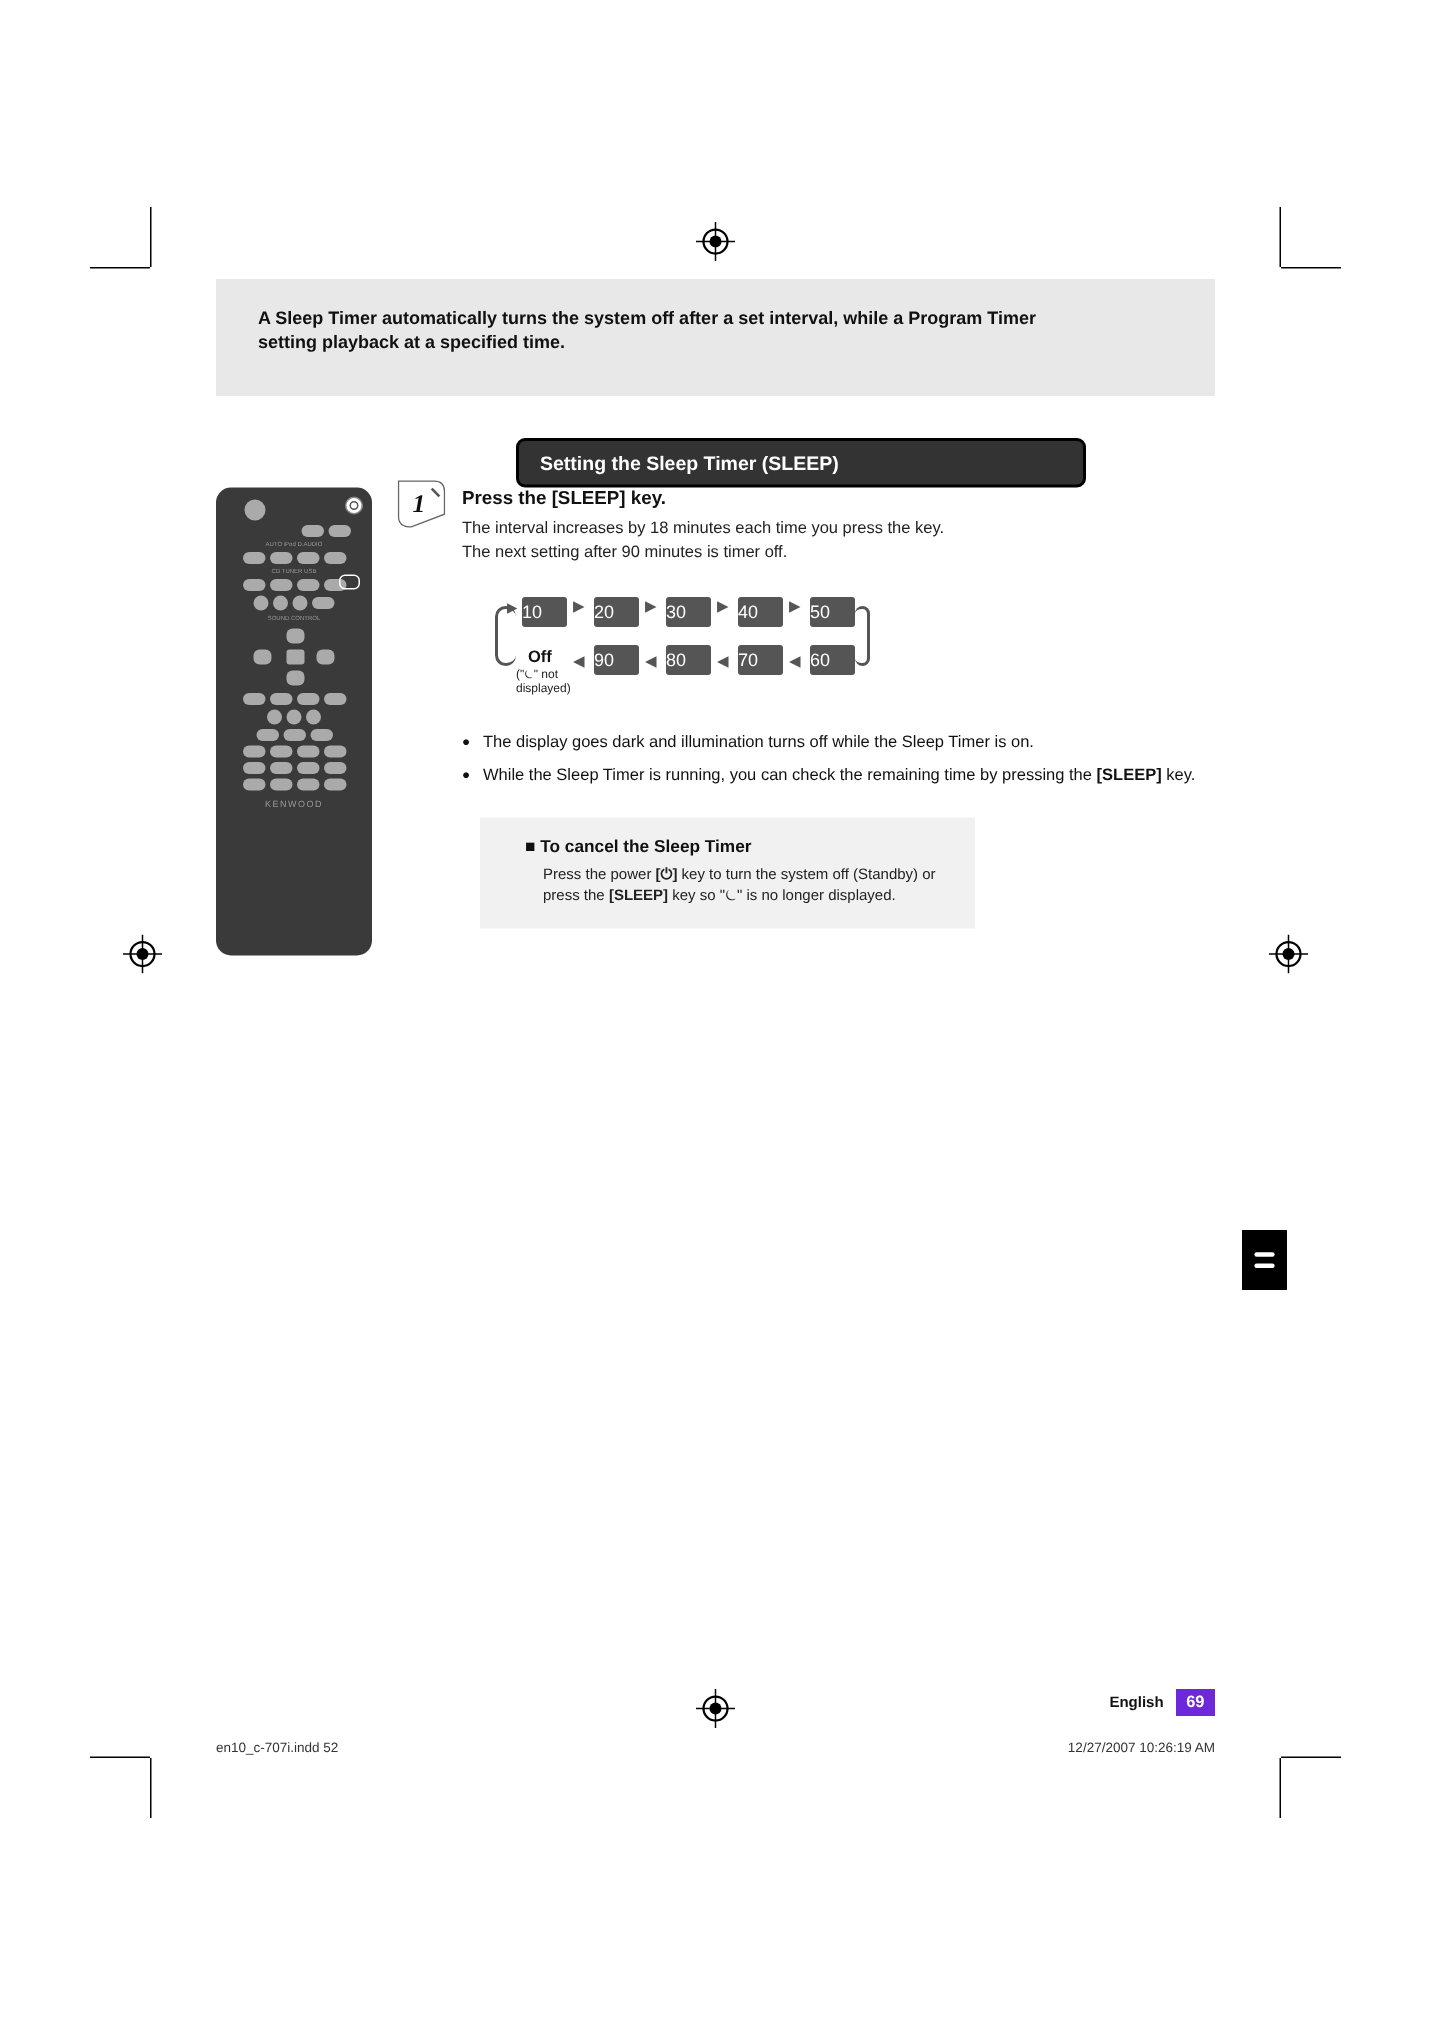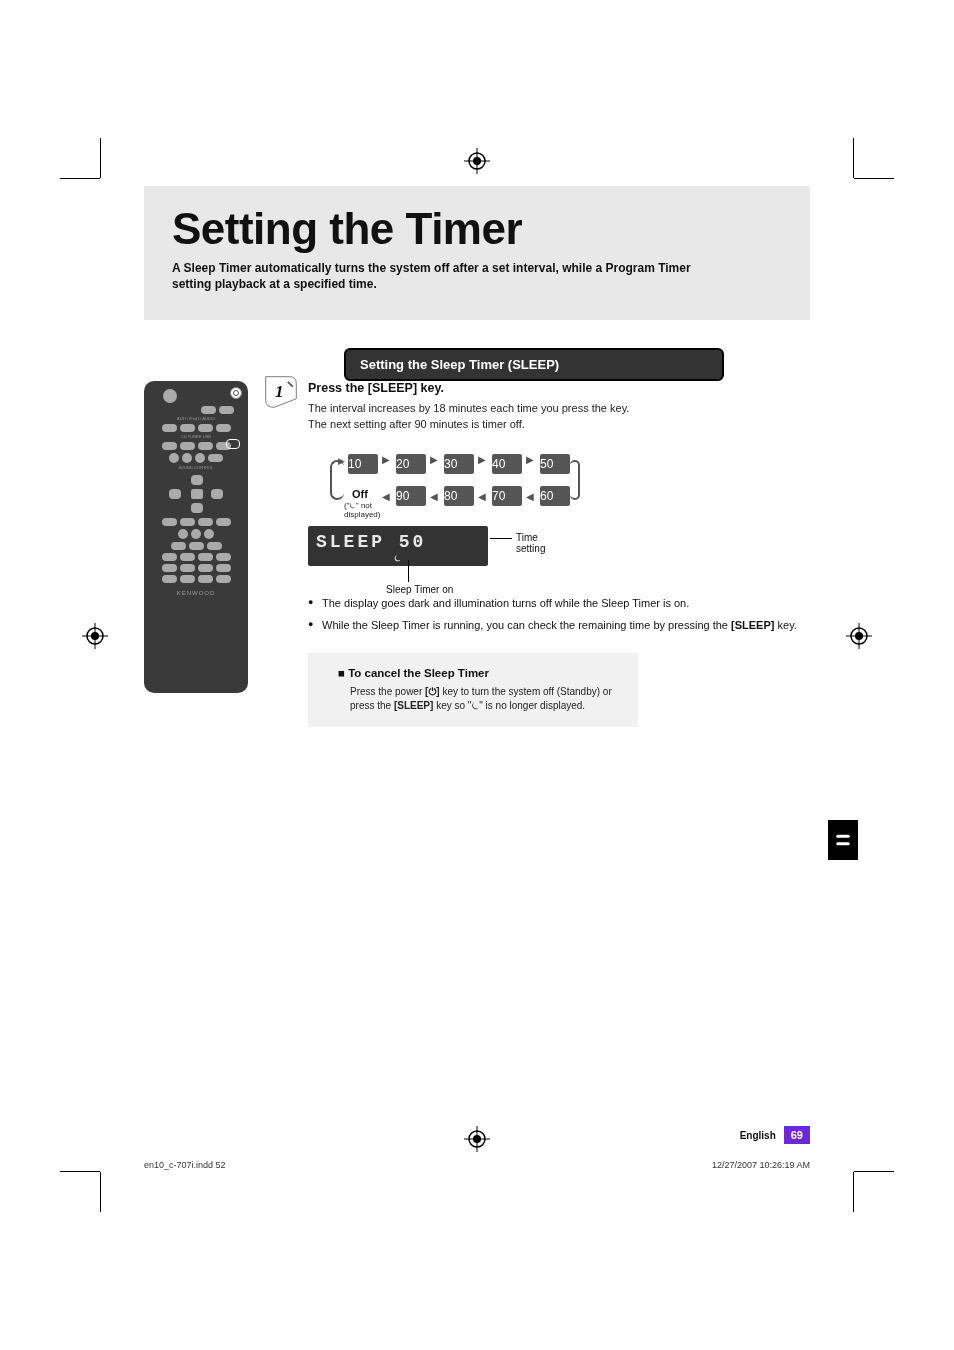--- a/index.html
+++ b/index.html
@@ -213,21 +213,21 @@
   }
 
   .bullets { margin-top: 30px; padding-left: 0; }
   .bullets li { font-size: 11px; line-height: 1.4; list-style: none; position: relative; padding-left: 14px; margin-bottom: 6px; }
   .bullets li::before { content: "●"; position: absolute; left: 0; top: 0; font-size: 9px; }
 
   .note-box {
     background: #f1f1f1;
     padding: 14px 18px 14px 30px;
     margin-top: 20px;
-    margin-left: 0;
+    margin-left: 12px;
     width: 330px;
   }
   .note-box h4 { font-size: 11.5px; font-weight: 700; margin-bottom: 6px; }
   .note-box h4::before { content: "■ "; }
   .note-box p { font-size: 10px; line-height: 1.4; padding-left: 12px; }
 
   .side-tab {
     position: absolute;
     right: -48px;
     top: 634px;
@@ -303,21 +303,20 @@
       <circle cx="13" cy="13" r="8" fill="none" stroke="#000" stroke-width="1.5"></circle>
       <circle cx="13" cy="13" r="4" fill="#000"></circle>
       <line x1="13" y1="0" x2="13" y2="26" stroke="#000"></line>
       <line x1="0" y1="13" x2="26" y2="13" stroke="#000"></line>
     </svg>
 </div>
 
 <div class="page">
 
   <div class="hero">
-    <h1>Setting the Timer</h1>
     <p>A Sleep Timer automatically turns the system off after a set interval, while a Program Timer setting playback at a specified time.</p>
   </div>
 
   <div class="section-bar-wrap">
     <div class="section-bar">Setting the Sleep Timer (SLEEP)</div>
   </div>
 
   <div class="cols">
     <div class="remote">
       <div class="remote-box">
@@ -433,30 +432,20 @@
           <span class="arr" style="left:122px; top:37px">◀</span>
           <span class="chip" style="left:88px; top:32px">90</span>
           <span class="arr" style="left:74px; top:37px">◀</span>
           <span class="off-label" style="left:44px; top:34px">Off</span>
           <span class="off-sub" style="left:36px; top:48px; width:46px">("⏾" not displayed)</span>
 
           <span class="curve" style="left:22px; top:6px; width:14px; height:40px; border-right:none;"></span>
           <span class="arr" style="left:30px; top:2px; font-size:9px">▶</span>
         </div>
 
-        <div class="lcd">
-          <div class="lcd-box">
-            <span>SLEEP  50</span>
-            <span class="lcd-sub" style="text-align:center">⏾</span>
-          </div>
-          <div class="lcd-line-top"></div>
-          <div class="lcd-cap-top">Time setting</div>
-          <div class="lcd-line-bot"></div>
-          <div class="lcd-cap-bot">Sleep Timer on</div>
-        </div>
 
         <ul class="bullets">
           <li>The display goes dark and illumination turns off while the Sleep Timer is on.</li>
           <li>
             <span>While the Sleep Timer is running, you can check the remaining time by pressing the </span><b>[SLEEP]</b><span> key.</span>
           </li>
         </ul>
 
         <div class="note-box">
           <h4>To cancel the Sleep Timer</h4>

